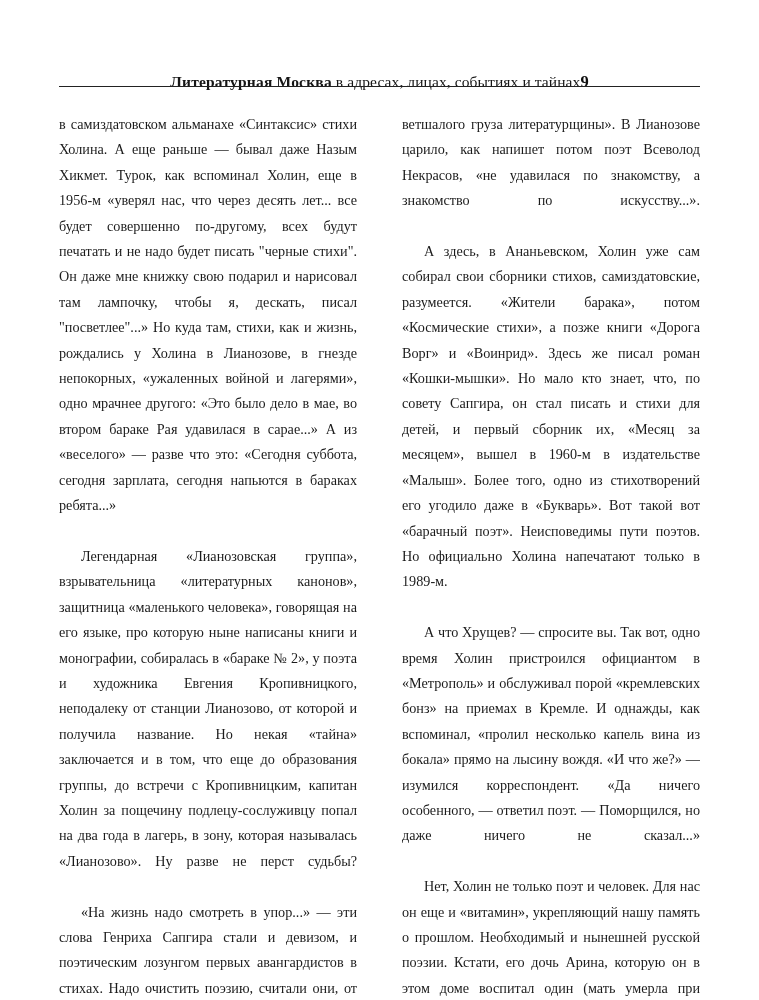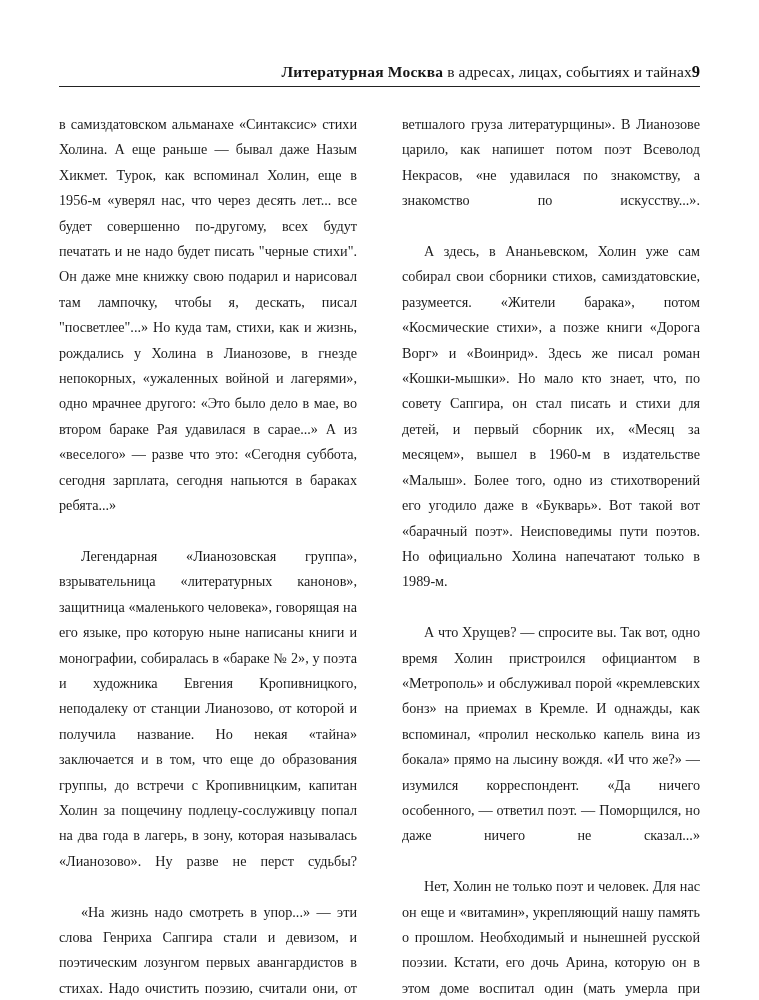--- a/index.html
+++ b/index.html
@@ -16,25 +16,25 @@
     overflow: hidden;
     font-family: "Liberation Serif", "DejaVu Serif", serif;
     color: #1a1a1a;
     box-sizing: border-box;
   }
 
   
   .running-head {
     position: absolute;
     left: 59px;
-    top: 62px;
+    top: 72px;
     width: 641px;
     display: flex;
     align-items: baseline;
-    justify-content: flex-end;
+    justify-content: center;
     white-space: nowrap;
   }
 
   .running-head-text {
     font-size: 15.5px;
     letter-spacing: 0.1px;
     color: #161616;
   }
 
   .running-head-title {

